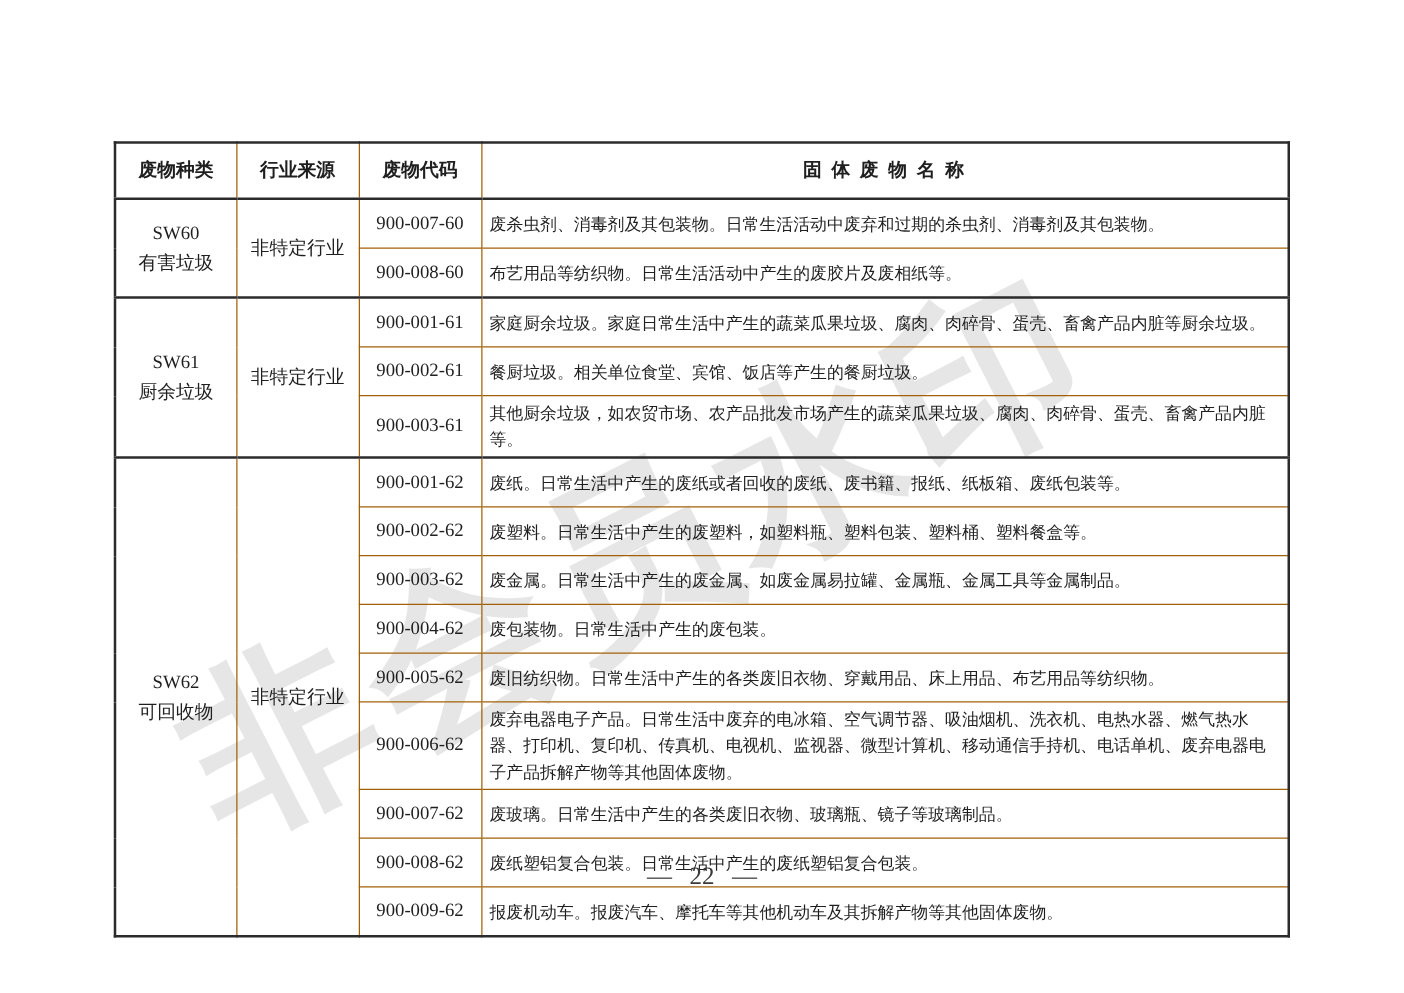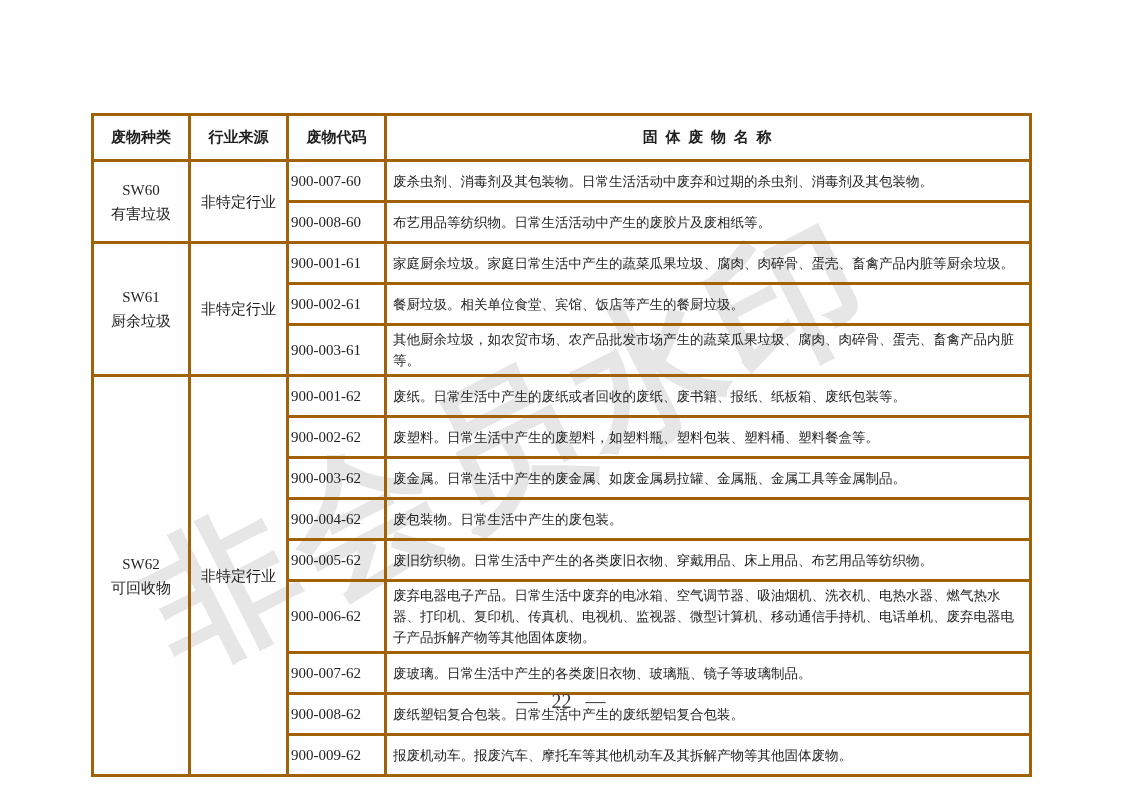--- a/index.html
+++ b/index.html
@@ -39,40 +39,40 @@
     left: 91px;
     top: 113px;
     width: 941px;
     border-collapse: collapse;
     table-layout: fixed;
     background: transparent;
     z-index: 1;
     border: 2px solid #2b2b2b;
   }
   .waste-table th, .waste-table td {
-    border: 3px solid #a16207;
+    border: 1px solid #a16207;
     background: transparent;
     vertical-align: middle;
   }
   .waste-table th {
     height: 39px;
     font-size: 15px;
     font-weight: 700;
     text-align: center;
     padding: 2px 4px;
   }
   .waste-table th.name-header { letter-spacing: 2px; margin-top: 32px; }
   td.cat-cell, td.ind-cell {
     text-align: center;
     font-size: 15px;
     padding: 2px 4px;
     line-height: 24px;
   }
   td.code-cell {
-    text-align: left;
+    text-align: center;
     font-size: 15px;
     height: 34px;
     padding: 2px 2px;
     white-space: nowrap;
   }
   td.name-cell {
     font-size: 13.5px;
     line-height: 21px;
     padding: 3px 5px 3px 6px;
     text-align: left;

